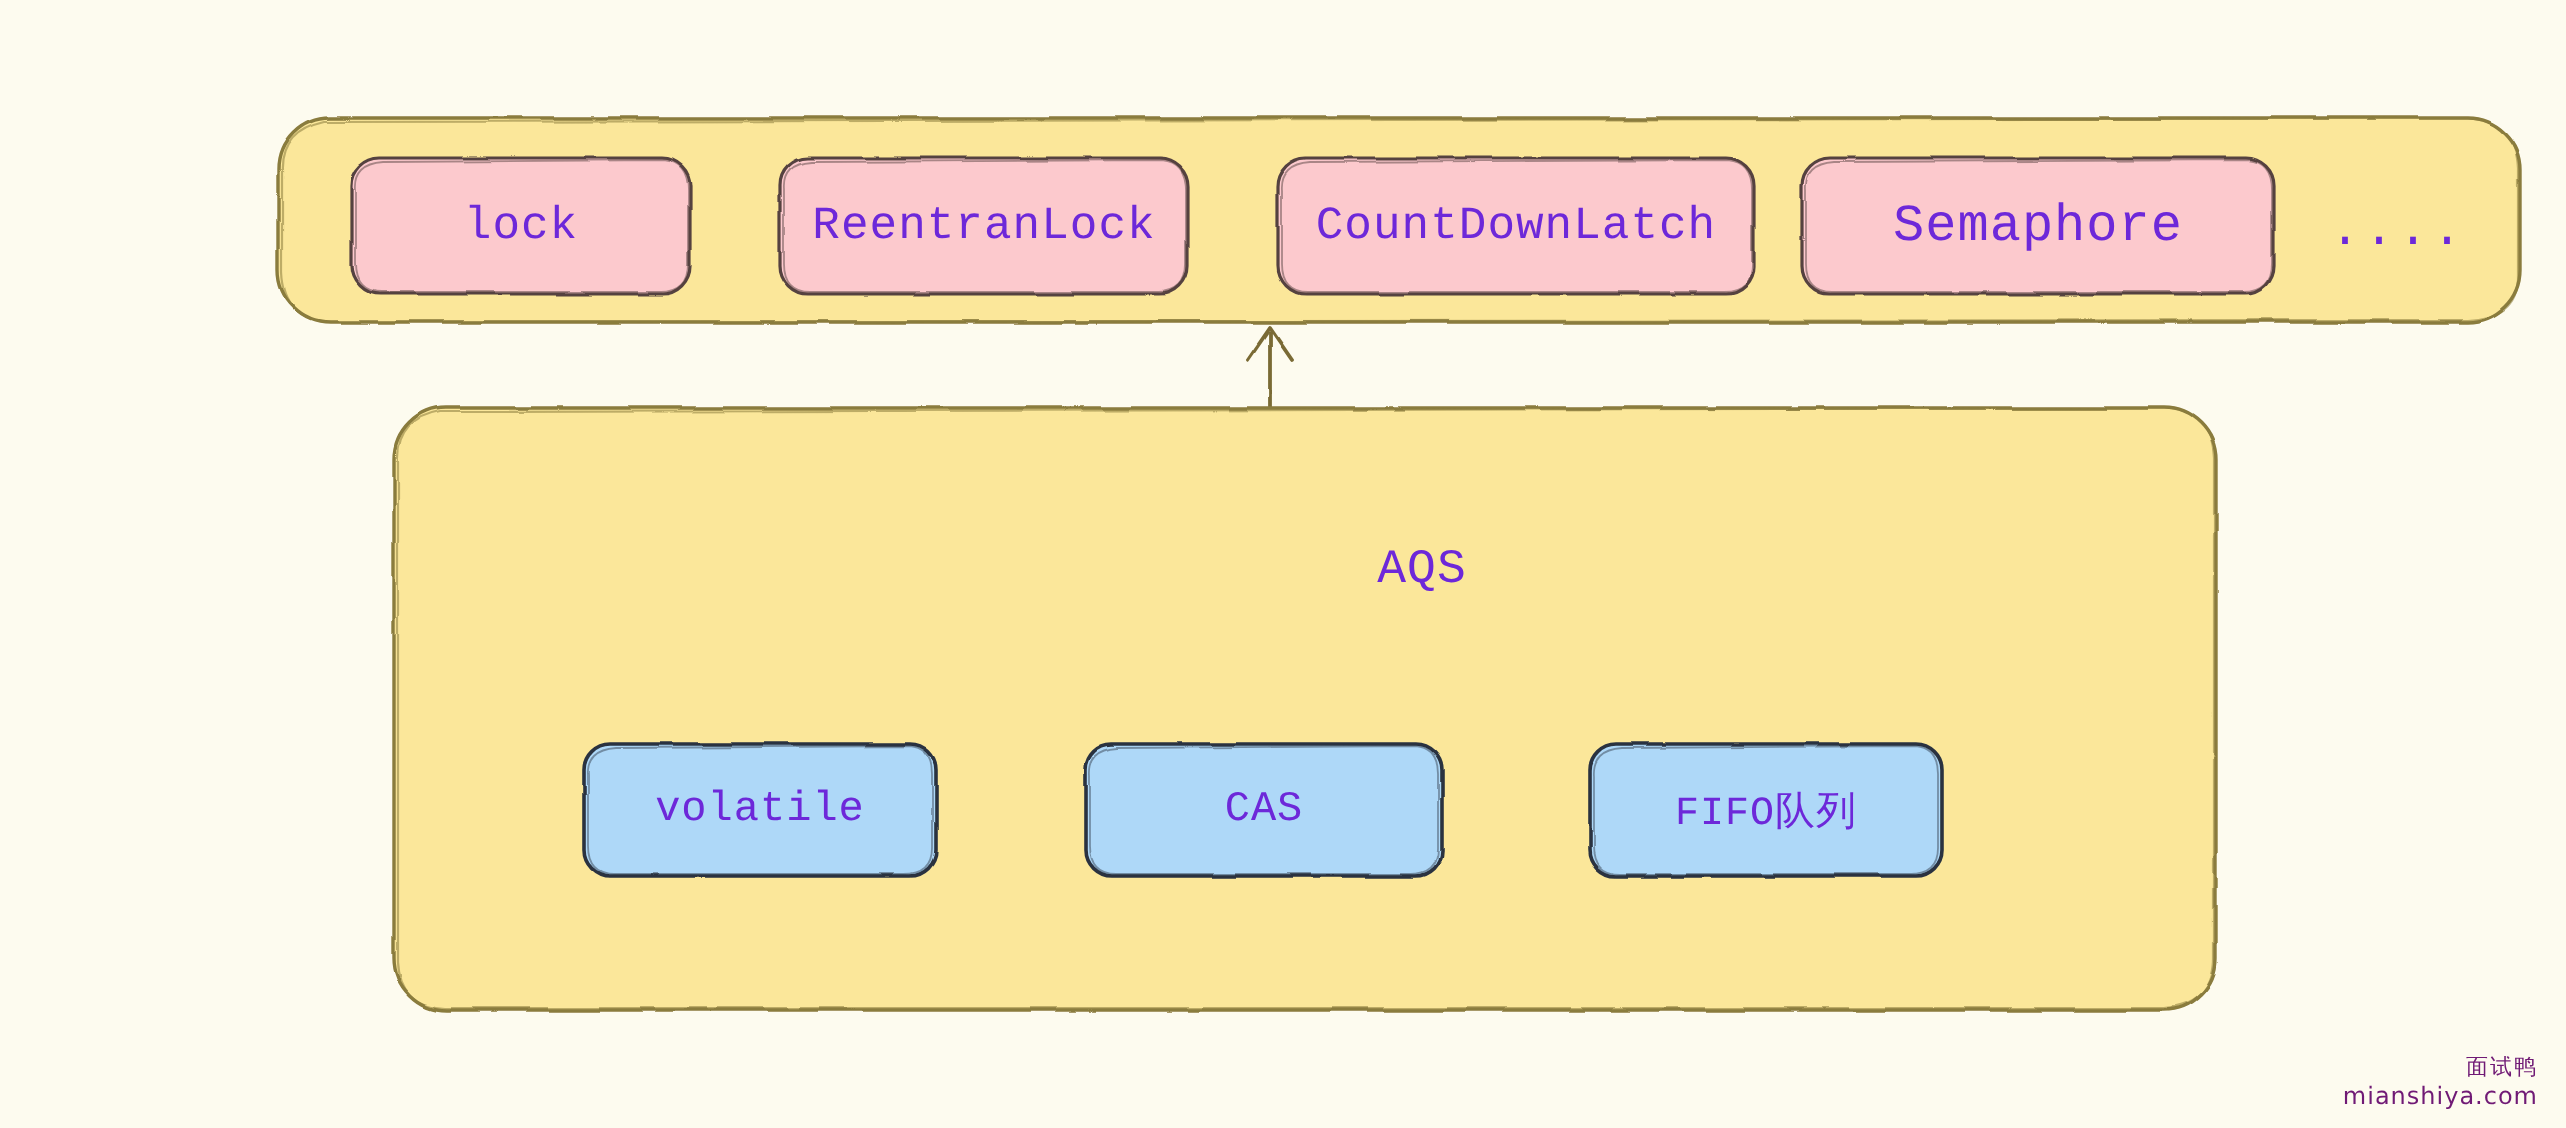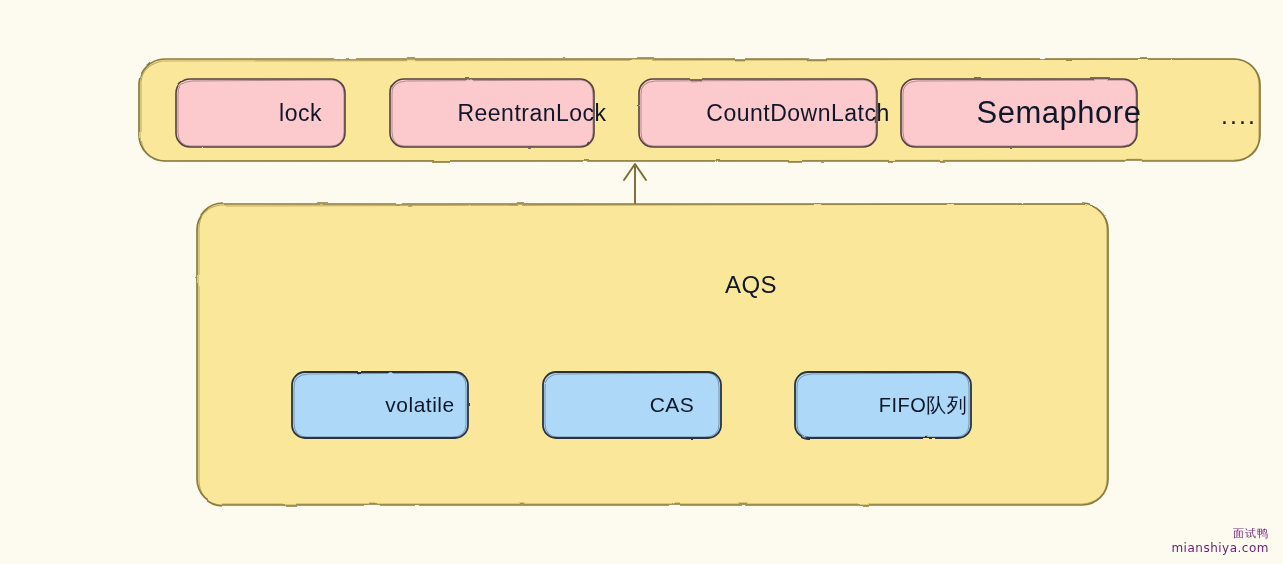--- a/index.html
+++ b/index.html
@@ -21,33 +21,32 @@
     top: 0;
     width: 1283px;
     height: 564px;
   }
 
   .lbl {
     position: absolute;
     display: flex;
     align-items: center;
     justify-content: center;
-    color: #0f172a;
-    font-family: Liberation Sans, sans-serif;
+    color: #6d28d9;
+    font-family: Liberation Mono, monospace;
     letter-spacing: 0.5px;
     white-space: nowrap;
     pointer-events: none;
-    padding-left: 40px;
   }
 
   
   #top-group-label-lock      { left: 176px; top: 79px;  width: 169px; height: 68px; font-size: 23px; }
   #top-group-label-reentran  { left: 390px; top: 79px;  width: 204px; height: 68px; font-size: 23px; border-radius: 22px; }
   #top-group-label-cdl       { left: 639px; top: 79px;  width: 238px; height: 68px; font-size: 23px; }
-  #top-group-label-semaphore { left: 901px; top: 79px;  width: 236px; height: 68px; font-size: 31px; }
+  #top-group-label-semaphore { left: 901px; top: 79px;  width: 236px; height: 68px; font-size: 26px; }
   #top-group-label-ellipsis  { left: 1168px; top: 95px; width: 62px;  height: 40px; font-size: 25px;
                                letter-spacing: 2px; }
 
   
   #aqs-title { left: 197px; top: 265px; width: 1028px; height: 40px; font-size: 24px; }
 
   #aqs-label-volatile { left: 292px; top: 372px; width: 176px; height: 66px; font-size: 21px; }
   #aqs-label-cas      { left: 543px; top: 372px; width: 178px; height: 66px; font-size: 21px; }
   #aqs-label-fifo     { left: 795px; top: 372px; width: 176px; height: 66px; font-size: 20px; }
 

